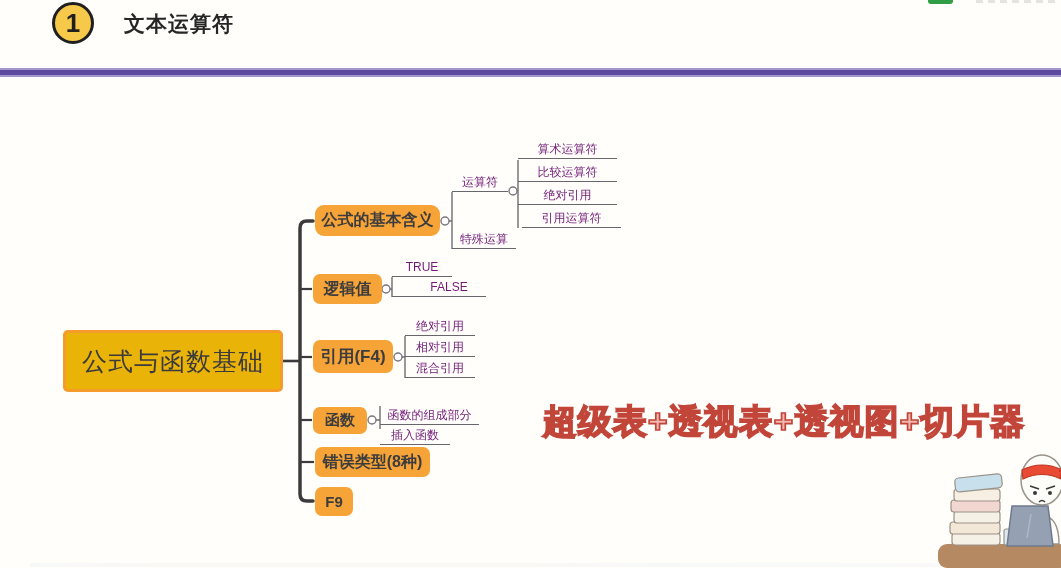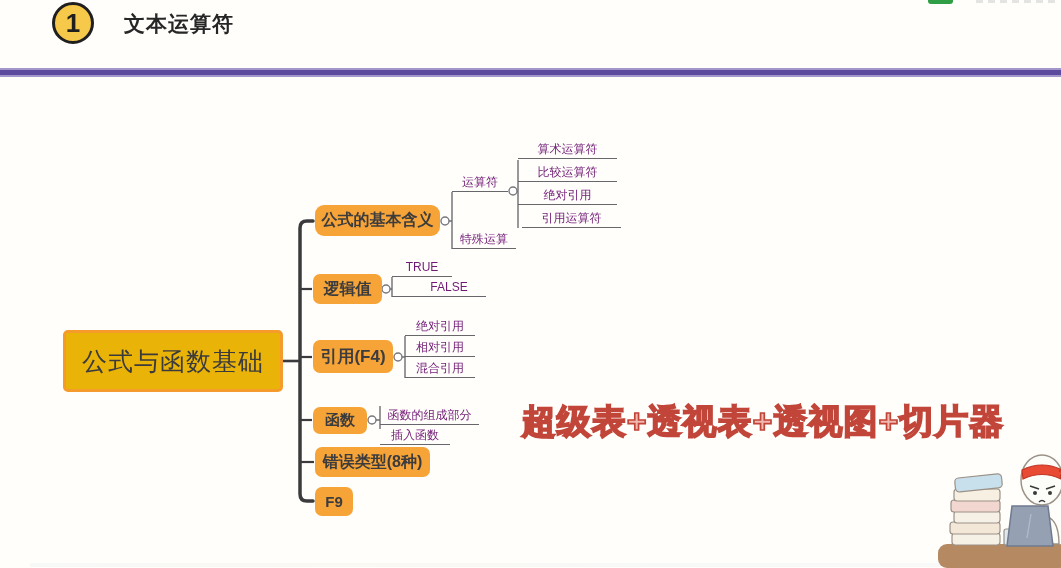--- a/index.html
+++ b/index.html
@@ -72,21 +72,21 @@
   .lf-mix  {left:405px;top:360px;width:70px;}
   .lf-ins  {left:380px;top:388px;width:70px;margin-top:39px;}
   .lf-part {left:380px;top:407px;width:99px;}
   
   .note{
     position:absolute;text-align:center;font-weight:800;
     color:#f2b9b0;-webkit-text-stroke:1.7px #c2453a;
     letter-spacing:1px;
   }
   .note1{left:520px;top:346px;width:480px;font-size:33px;}
-  .note2{left:508px;top:399px;width:510px;font-size:34px;}
+  .note2{left:529px;top:399px;width:510px;font-size:34px;}
   
   .illus{position:absolute;left:930px;top:438px;}
 </style>
 </head>
 <body>
 
 <div class="page">
 
   <div class="badge">1</div>
   <div class="page-title">文本运算符</div>

